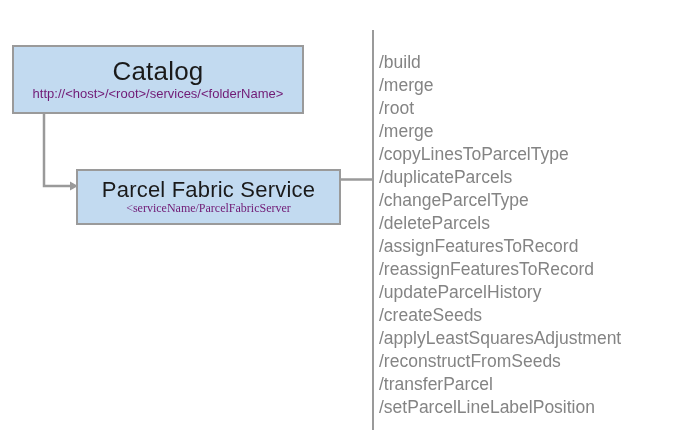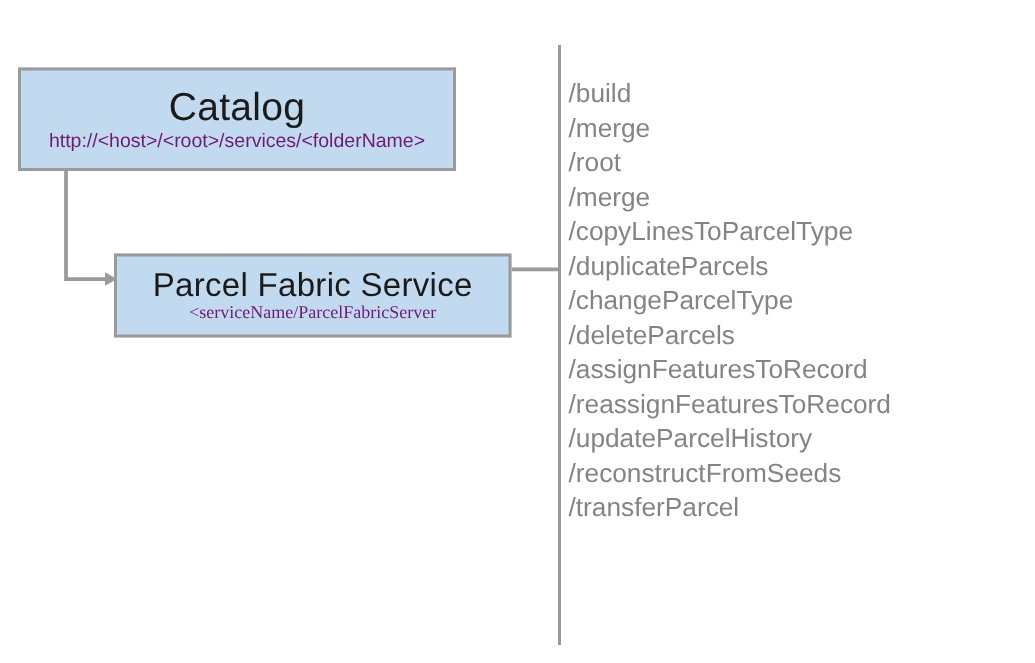--- a/index.html
+++ b/index.html
@@ -138,17 +138,20 @@
       <li>/merge</li>
       <li>/root</li>
       <li>/merge</li>
       <li>/copyLinesToParcelType</li>
       <li>/duplicateParcels</li>
       <li>/changeParcelType</li>
       <li>/deleteParcels</li>
       <li>/assignFeaturesToRecord</li>
       <li>/reassignFeaturesToRecord</li>
       <li>/updateParcelHistory</li>
+      <li>/createSeeds</li>
+      <li>/applyLeastSquaresAdjustment</li>
       <li>/reconstructFromSeeds</li>
       <li>/transferParcel</li>
+      <li>/setParcelLineLabelPosition</li>
     </ul>
 
 </div>
 
 </body></html>

